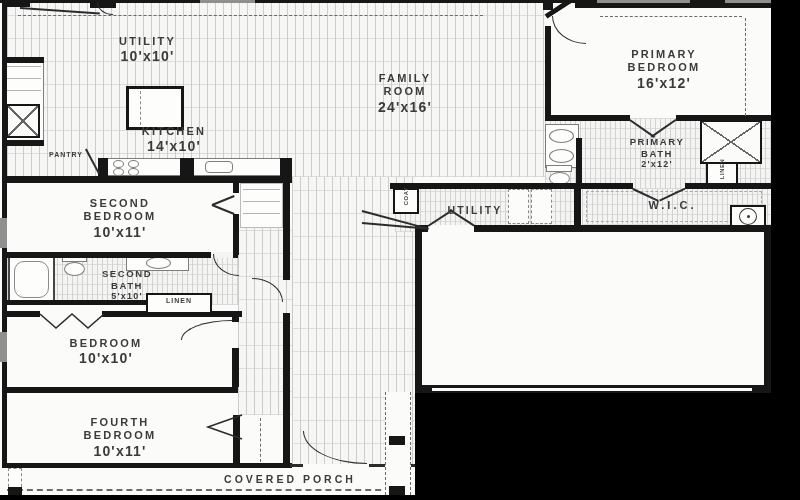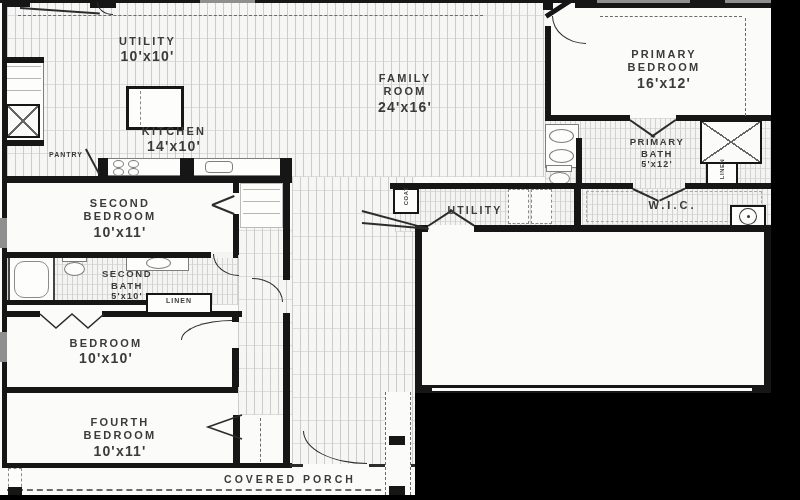--- a/index.html
+++ b/index.html
@@ -210,21 +210,21 @@
   <div class="lbl" style="left:118px;top:125px;width:112px;">
     <div class="l1">KITCHEN</div>
     <div class="dim">14'x10'</div>
   </div>
   <div class="lbl tiny" style="left:38px;top:151px;width:56px;">
     <span>PANTRY</span>
   </div>
   <div class="lbl sm" style="left:598px;top:136px;width:118px;">
     <div class="l1">PRIMARY</div>
     <div class="l1">BATH</div>
-    <div class="dim">5'x12'</div>
+    <div class="dim">2'x12'</div>
   </div>
   <div class="lbl" style="left:58px;top:197px;width:124px;">
     <div class="l1">SECOND</div>
     <div class="l1">BEDROOM</div>
     <div class="dim">10'x11'</div>
   </div>
   <div class="lbl" style="left:420px;top:204px;width:110px;">
     <div class="l1" style="font-size:10.5px;">UTILITY</div>
   </div>
   <div class="lbl" style="left:600px;top:199px;width:145px;">

